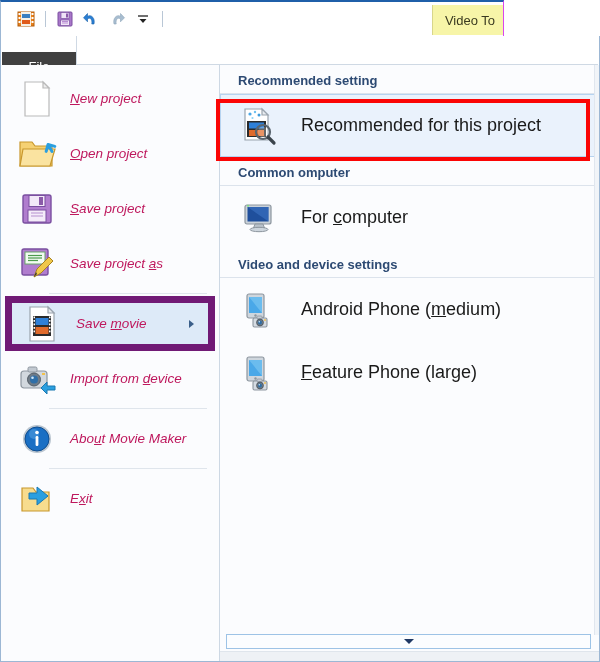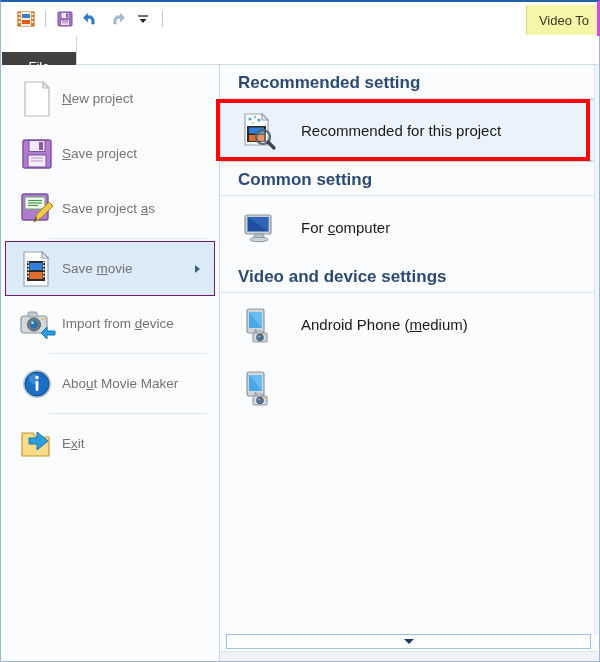--- a/index.html
+++ b/index.html
@@ -11,25 +11,25 @@
   }
   #app {
     position: relative;
     width: 600px; height: 662px;
     background: #ffffff;
   }
 
   
   .qat {
     position: absolute; left: 0; top: 0;
-    width: 600px; height: 36px;
+    width: 504px; height: 36px;
     background: #ffffff;
     border-top: 2px solid #1f5fa9;
     border-left: 1px solid #9cb7d4;
-    border-right: 3px solid #d946ef;
+    border-right: 1px solid #d946ef;
     display: flex; align-items: center;
     padding-left: 12px;
   }
   .qat-btn {
     width: 26px; height: 26px;
     display: flex; align-items: center; justify-content: center;
     position: relative;
   }
   .qat-sep {
     width: 1px; height: 16px; background: #b9c7d6; margin: 0 6px;
@@ -96,71 +96,72 @@
     cursor: default;
     border: 1px solid transparent;
     margin: 0 4px;
   }
   .mi .icon {
     width: 42px; height: 42px;
     display: flex; align-items: center; justify-content: center;
     flex: 0 0 42px;
   }
   .mi .label {
-    font-size: 13.5px; color: #737373;
-    margin-left: 4px;
+    font-size: 13.5px; color: #be185d;
+    margin-left: 12px;
     white-space: nowrap;
+    font-style: italic;
   }
   .mi .label u { text-decoration: underline; }
   .mi .arrow {
     position: absolute; right: 14px; top: 50%;
     transform: translateY(-50%);
     width: 0; height: 0;
     border-left: 5px solid #3a5f8a;
     border-top: 4px solid transparent;
     border-bottom: 4px solid transparent;
   }
   .mi.selected {
     background: #ddeaf8;
-    border: 1px solid #701a75;
+    border: 7px solid #701a75;
   }
   .mi-sep {
     height: 1px; background: #dfe5ec;
     margin: 2px 12px 2px 48px;
   }
 
   
   .rightpanel {
     flex: 1;
     position: relative;
     background: #fbfcfe;
     overflow: hidden;
   }
   .rp-scrollarea {
     position: absolute; left: 0; top: 0; right: 0; bottom: 26px;
     overflow: hidden;
   }
   .sec-head {
-    font-size: 17px; color: #2d4a73; font-weight: bold;
+    font-size: 13px; color: #2d4a73; font-weight: bold;
     padding: 8px 0 5px 18px;
     border-bottom: 1px solid #dce3ec;
     background: #fbfcfe;
   }
   .opt {
     height: 63px;
     display: flex; align-items: center;
     padding-left: 18px;
     border: 1px solid transparent;
   }
   .opt .icon {
     width: 40px; height: 40px; flex: 0 0 40px;
     display: flex; align-items: center; justify-content: center;
   }
   .opt .label {
-    font-size: 15px; color: #1a1a1a;
+    font-size: 18px; color: #1a1a1a;
     margin-left: 22px;
     white-space: nowrap;
   }
   .opt .label u { text-decoration: underline; }
   .opt.highlight {
     background: #eaf2fc;
     border: 1px solid #b6d3f0;
   }
 
   
@@ -270,20 +271,30 @@
       <div class="mi">
         <span class="icon">
           <svg width="36" height="40" viewBox="0 0 36 40">
             <path d="M6 3 H24 L30 9 V37 H6 Z" fill="#ffffff" stroke="#b9b9b9" stroke-width="1.2"></path>
             <path d="M24 3 L24 9 L30 9 Z" fill="#ededed" stroke="#b9b9b9" stroke-width="1.2"></path>
           </svg>
         </span>
         <span class="label"><u>N</u>ew project</span>
       </div>
 
+      <div class="mi">
+        <span class="icon">
+          <svg width="40" height="36" viewBox="0 0 40 36">
+            <path d="M3 6 H15 L18 10 H35 V30 H3 Z" fill="#f5d173" stroke="#c8972c" stroke-width="1.2"></path>
+            <path d="M6 13 H38 L33 30 H3 Z" fill="#fae3a0" stroke="#c8972c" stroke-width="1.2"></path>
+            <path d="M33 8 L33 16 M33 16 L28 11 M33 16 L38 11" stroke="#2a9fe0" stroke-width="3" fill="none" stroke-linecap="round" stroke-linejoin="round" transform="rotate(150 33 12)"></path>
+          </svg>
+        </span>
+        <span class="label"><u>O</u>pen project</span>
+      </div>
 
       <div class="mi">
         <span class="icon">
           <svg width="34" height="34" viewBox="0 0 34 34">
             <rect x="3" y="3" width="28" height="28" rx="2" fill="#b07dce" stroke="#7a4fa0" stroke-width="1.4"></rect>
             <rect x="9" y="3.5" width="16" height="11" fill="#f2e9f8" stroke="#7a4fa0" stroke-width="1"></rect>
             <rect x="19" y="5" width="4" height="8" fill="#8a5aa8"></rect>
             <rect x="8" y="18" width="18" height="12" fill="#f4ecf9" stroke="#7a4fa0" stroke-width="1"></rect>
             <line x1="11" y1="21" x2="23" y2="21" stroke="#c0a0d6" stroke-width="1.2"></line>
             <line x1="11" y1="24" x2="23" y2="24" stroke="#c0a0d6" stroke-width="1.2"></line>
@@ -397,21 +408,21 @@
               <rect x="8" y="16.5" width="15" height="6" fill="#2f80d8"></rect>
               <rect x="8" y="24" width="15" height="6" fill="#e06b2c"></rect>
               <circle cx="22" cy="26" r="7" fill="none" stroke="#5b6670" stroke-width="2.2"></circle>
               <circle cx="22" cy="26" r="5.4" fill="#ffffff" opacity="0.28"></circle>
               <line x1="27" y1="31" x2="33" y2="37" stroke="#3b444c" stroke-width="3.2" stroke-linecap="round"></line>
             </svg>
           </span>
           <span class="label">Recommended for this project</span>
         </div>
 
-        <div class="sec-head">Common setting</div>
+        <div class="sec-head">Common omputer</div>
 
 
         <div class="opt">
           <span class="icon">
             <svg width="38" height="34" viewBox="0 0 38 34">
               <rect x="5" y="4" width="26" height="19" rx="2" fill="#c9d1d9" stroke="#8d969f" stroke-width="1.2"></rect>
               <rect x="7.5" y="6" width="21" height="14.5" fill="#1f4f9c"></rect>
               <path d="M7.5 6 L28.5 6 L28.5 20.5 Z" fill="#3f79c9" opacity="0.55"></path>
               <circle cx="8" cy="4.8" r="1" fill="#7ee07e"></circle>
               <path d="M15 23 L23 23 L24.5 27 L13.5 27 Z" fill="#b9c2cb" stroke="#8d969f" stroke-width="1"></path>
@@ -452,20 +463,21 @@
               <path d="M9 5 L22 5 L22 21 Z" fill="#86ccf2" opacity="0.55"></path>
               <circle cx="15.5" cy="23.5" r="1.2" fill="#8d969f"></circle>
               <rect x="13" y="26" width="14" height="9" rx="1.5" fill="#d5dbe2" stroke="#8d969f" stroke-width="1.1"></rect>
               <rect x="17" y="24" width="5" height="2.5" rx="0.8" fill="#c6cdd5" stroke="#8d969f" stroke-width="0.8"></rect>
               <circle cx="20" cy="30.5" r="3.4" fill="#6f7b87" stroke="#4c565f" stroke-width="0.9"></circle>
               <circle cx="20" cy="30.5" r="2" fill="#2f6fa8"></circle>
               <circle cx="19.3" cy="29.8" r="0.7" fill="#d8eefc"></circle>
               <rect x="24" y="27.3" width="2" height="1.4" fill="#f2c14a"></rect>
             </svg>
           </span>
+          <span class="label"><u>F</u>eature Phone (large)</span>
         </div>
 
       </div>
 
       <div class="vscroll-hint"></div>
 
       <div class="scrolldown">
         <span class="caret"></span>
       </div>
       <div class="panel-bottom-edge"></div>

